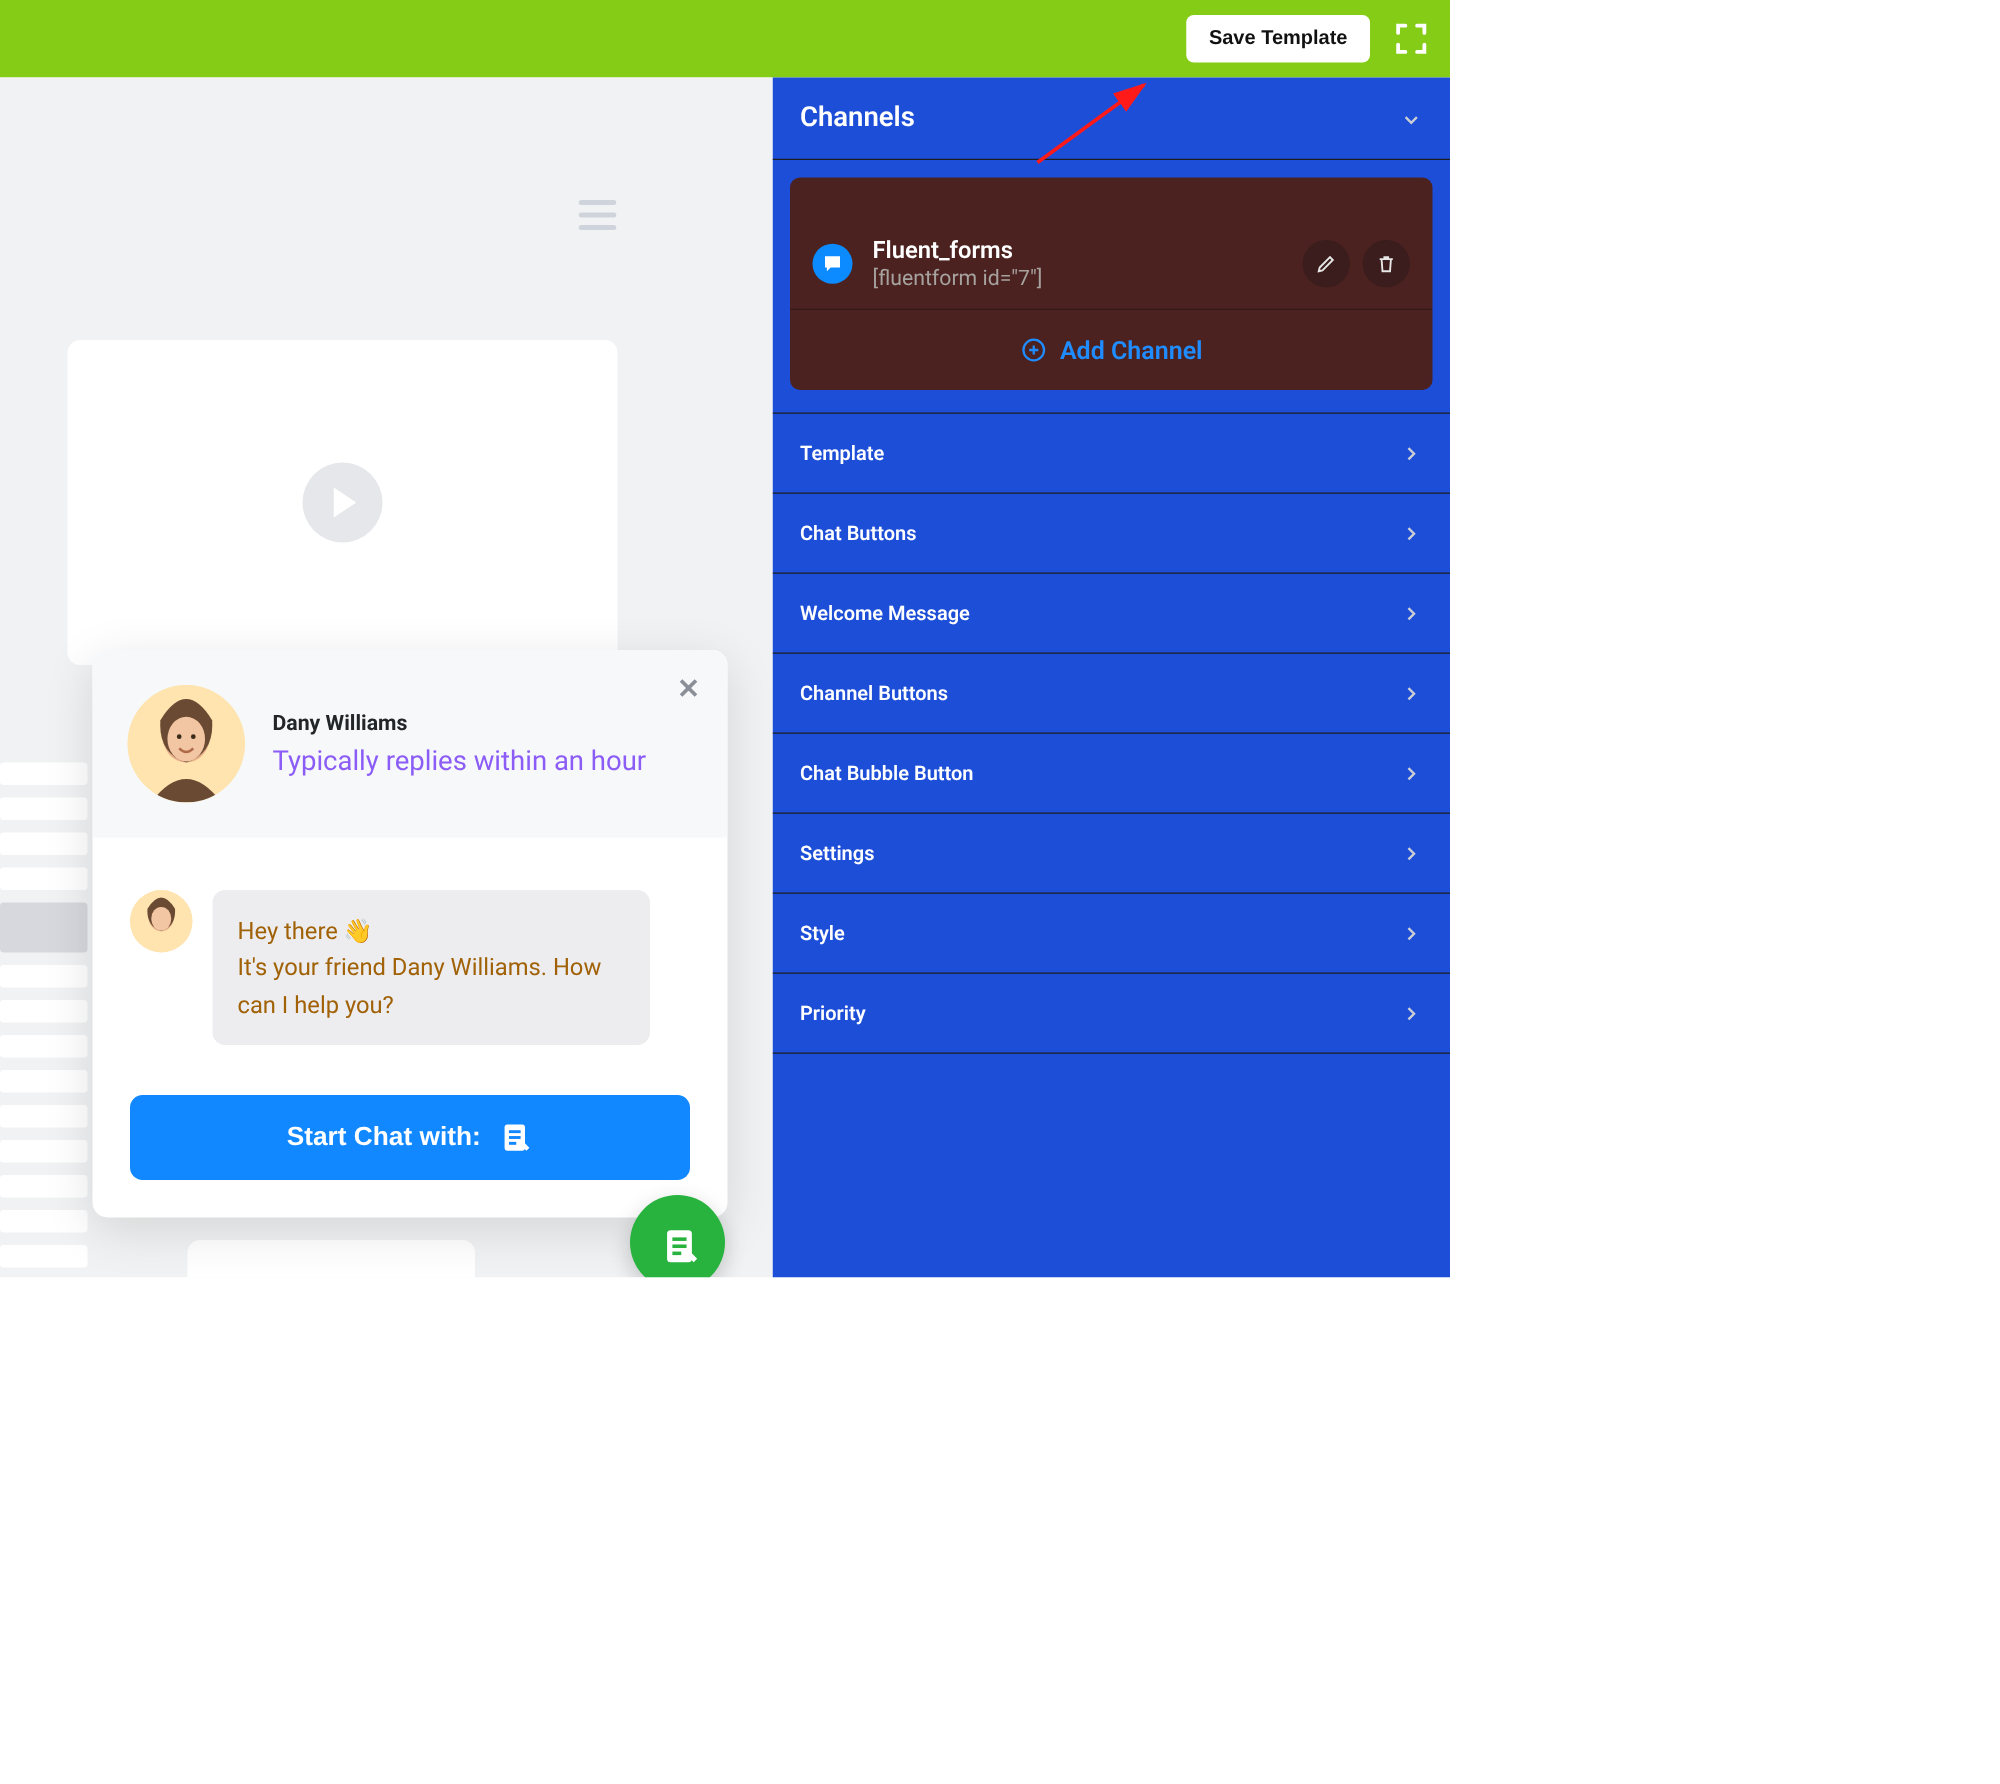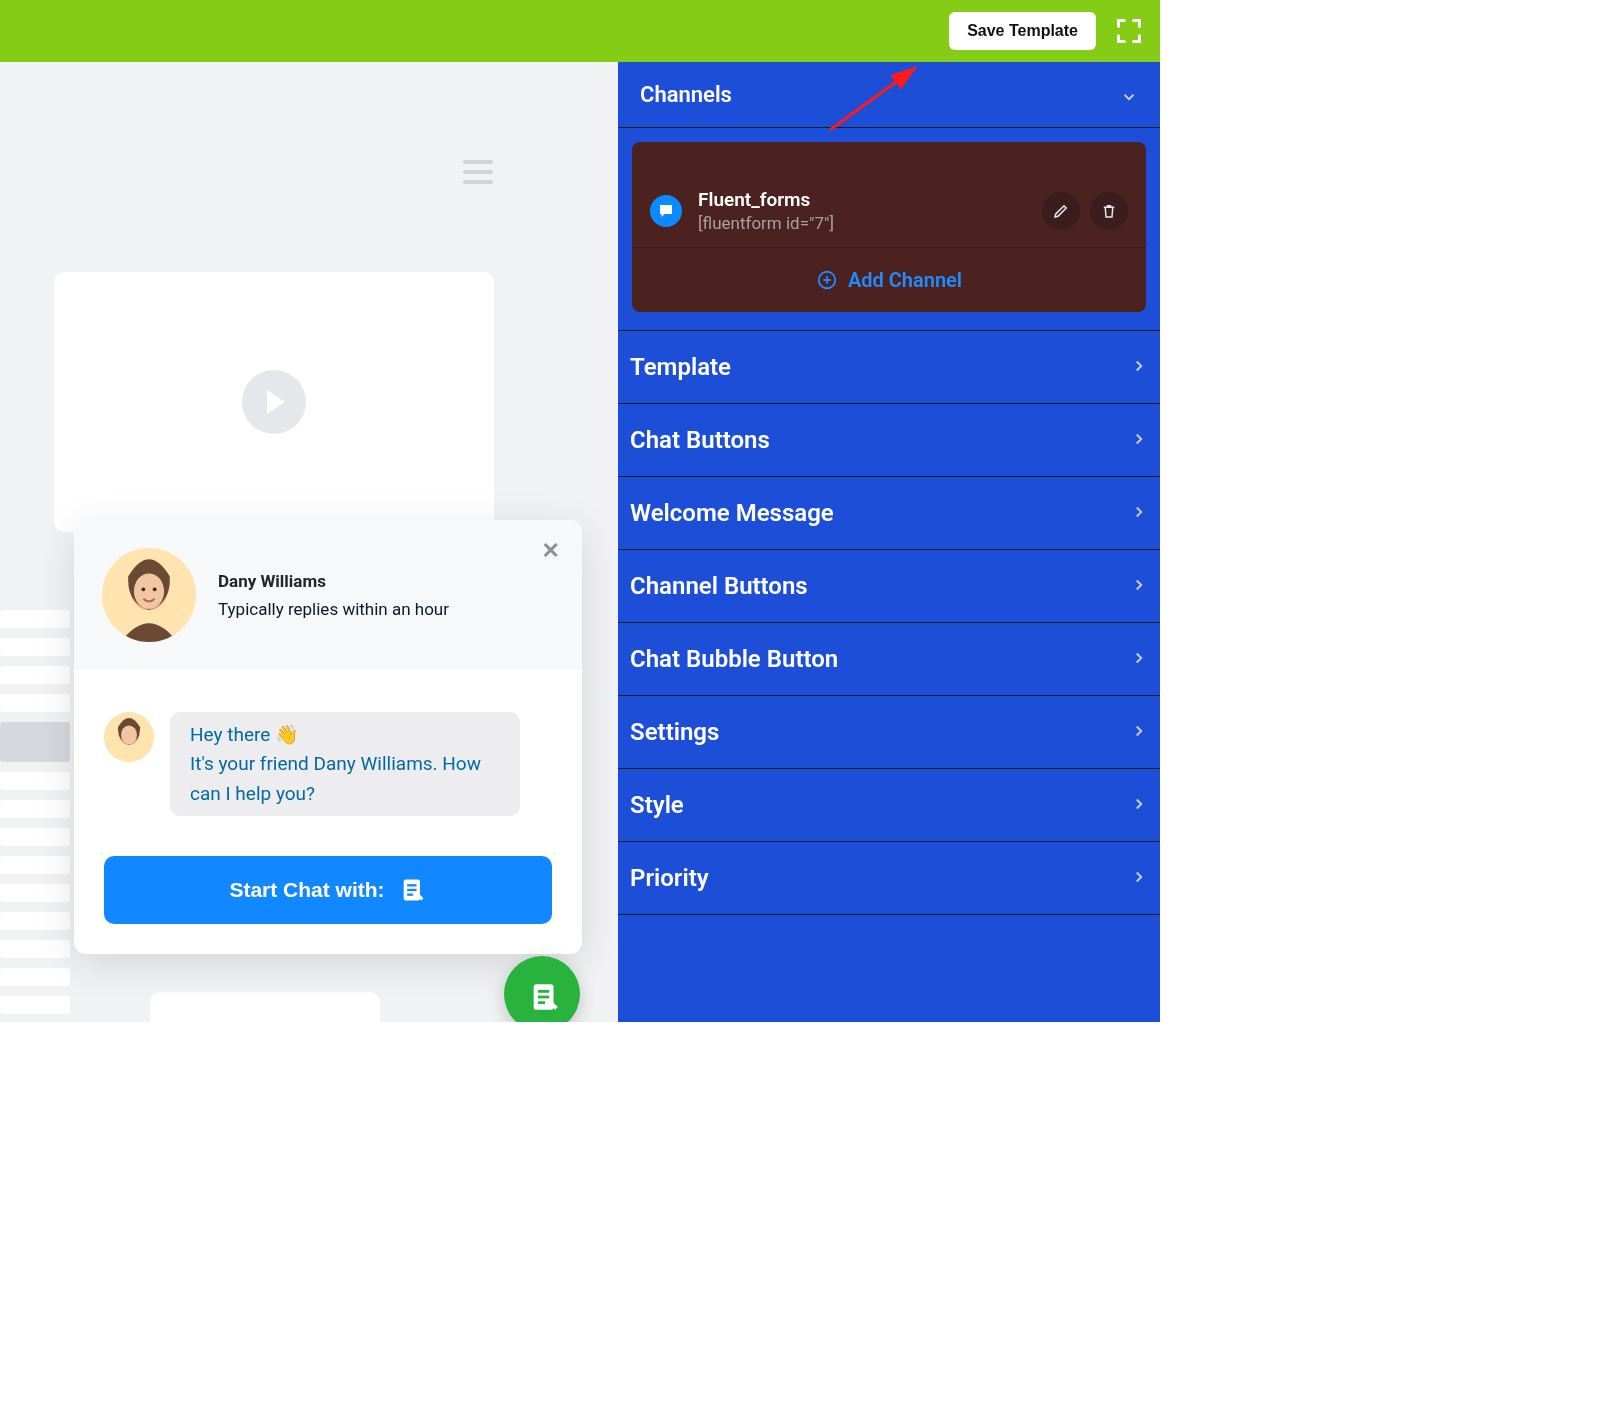--- a/index.html
+++ b/index.html
@@ -107,37 +107,37 @@
   }
   .avatar-lg {
     width: 94px; height: 94px; border-radius: 50%;
     background: #ffe4b0;
     display:flex;align-items:center;justify-content:center;
     overflow:hidden;
     flex-shrink:0;
   }
   .avatar-lg svg, .avatar-sm svg { width: 100%; height: 100%; }
   .chat-head-info .name { font-size: 17px; font-weight: 700; color: #232629; }
-  .chat-head-info .sub { font-size: 17px; color: #0f172a; margin-top: 8px; }
+  .chat-head-info .sub { font-size: 22px; color: #8b5cf6; margin-top: 8px; }
   .close-x {
     position: absolute; top: 18px; right: 22px;
     font-size: 22px; color: #8a8f98; cursor: pointer; font-weight: bold;
   }
   .chat-body { padding: 42px 30px 30px 30px; }
   .msg-row { display: flex; gap: 16px; align-items: flex-start; }
   .avatar-sm {
     width: 50px; height: 50px; border-radius: 50%;
     background: #ffe4b0; flex-shrink: 0; overflow:hidden;
     display:flex;align-items:center;justify-content:center;
   }
   .bubble {
     background: #ededef;
     border-radius: 10px;
-    padding: 8px 20px;
-    font-size: 19px; color: #0369a1; line-height: 1.55;
+    padding: 18px 20px;
+    font-size: 19px; color: #a16207; line-height: 1.55;
     max-width: 350px;
   }
   .start-chat {
     margin-top: 40px;
     width: 100%;
     background: #1188ff;
     color: #fff;
     border: none;
     border-radius: 10px;
     padding: 20px 0;
@@ -205,23 +205,23 @@
     cursor: pointer;
   }
   .add-channel {
     color: #1f8cff;
     font-size: 20px; font-weight: 600;
     padding: 20px 0;
     display:flex;align-items:center;justify-content:center;gap:10px;
     cursor: pointer;
   }
   .acc-row {
-    display:flex;justify-content:space-between;
-    padding: 22px 12px;
-    font-size: 24px; font-weight: 600;
+    display:flex;align-items:center;justify-content:space-between;
+    padding: 22px 22px;
+    font-size: 16px; font-weight: 600;
     border-bottom: 1px solid #1c1e22;
     cursor: pointer;
   }
   .chev { width: 18px; height: 18px; }
   .chev svg { stroke: #cbced4; }
 
   
   .form-note-icon { width: 28px; height: 28px; }
 </style>
 </head>

